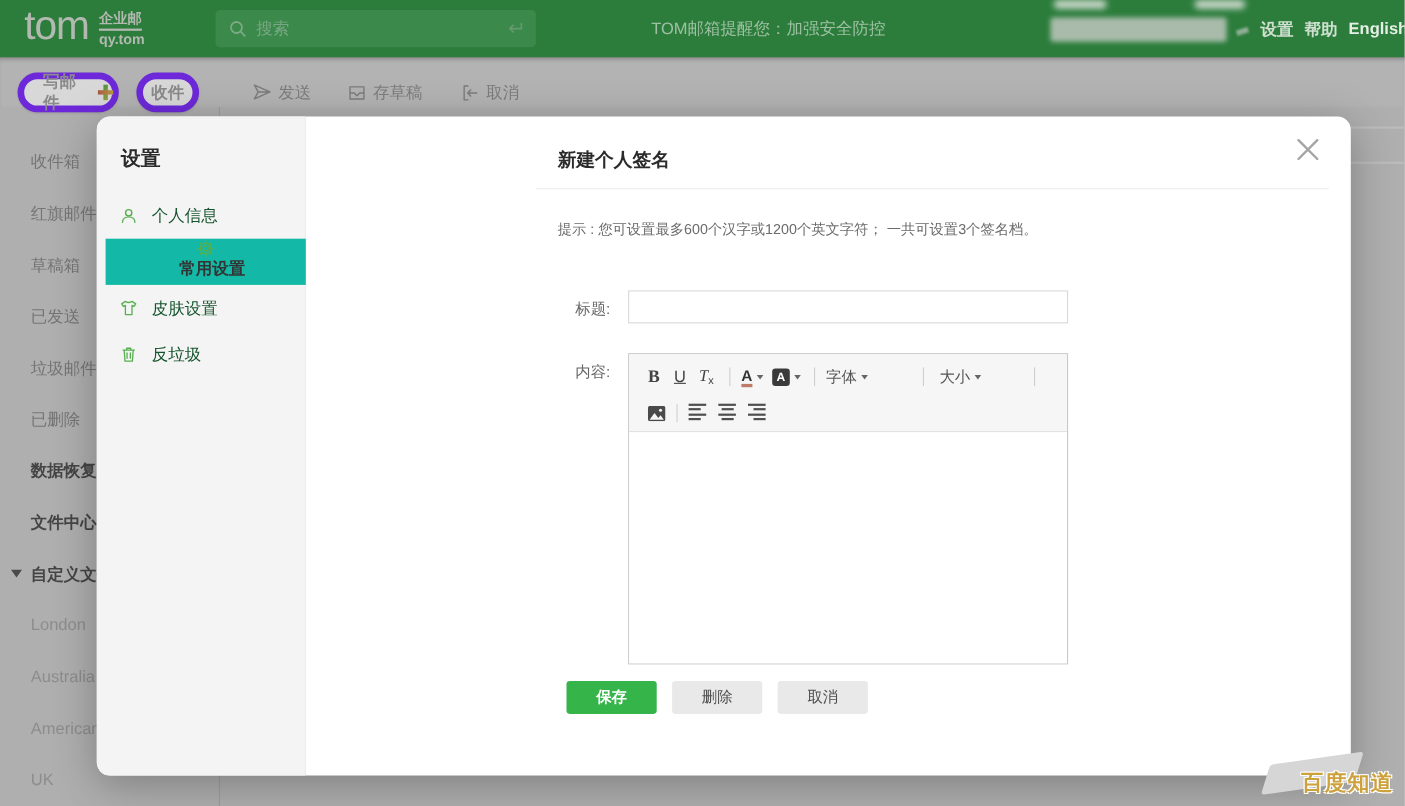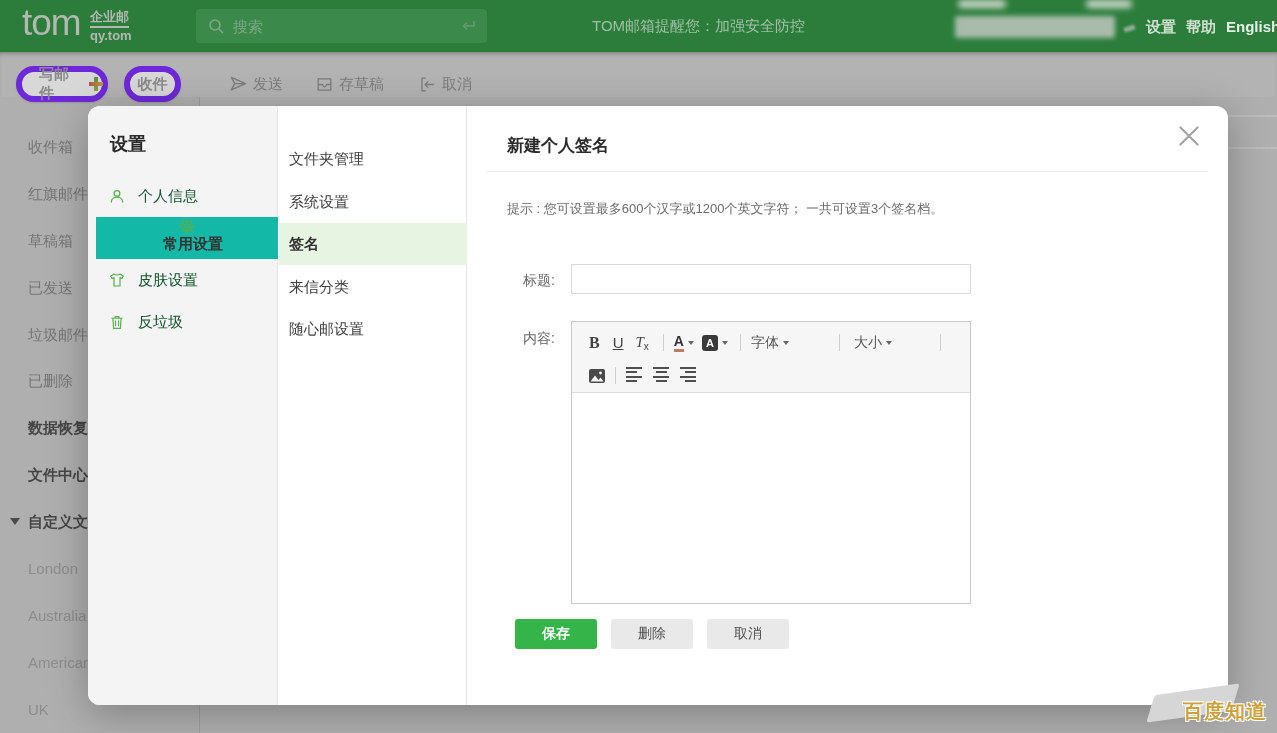--- a/index.html
+++ b/index.html
@@ -224,27 +224,20 @@
       </div>
       <div class="m1-item" style="top:195px">
         <svg width="18" height="18" viewBox="0 0 24 24">
             <path d="M4.5 7 h15 M9.5 7 V4.8 h5 V7 M6.5 7 l1 13.5 h9 l1-13.5" fill="none" stroke="#56b04e" stroke-width="1.6" stroke-linejoin="round"></path>
             <path d="M10 10.5 v6.5 M14 10.5 v6.5" stroke="#56b04e" stroke-width="1.6" stroke-linecap="round"></path>
           </svg>
         <span>反垃圾</span>
       </div>
     </div>
 
-    <div class="m-col2">
-      <div class="m2-item" style="top:32px">文件夹管理</div>
-      <div class="m2-item" style="top:75px">系统设置</div>
-      <div class="m2-item sel" style="top:117px">签名</div>
-      <div class="m2-item" style="top:160px">来信分类</div>
-      <div class="m2-item" style="top:202px">随心邮设置</div>
-    </div>
 
     <div class="m-col3">
       <div class="p-header">
         <div class="p-title">新建个人签名</div>
         <div class="p-close">
           <svg width="22" height="22" viewBox="0 0 18 18">
               <path d="M2 2 L16 16 M16 2 L2 16" stroke="#a5a5a5" stroke-width="1.8" stroke-linecap="round"></path>
             </svg>
         </div>
       </div>

